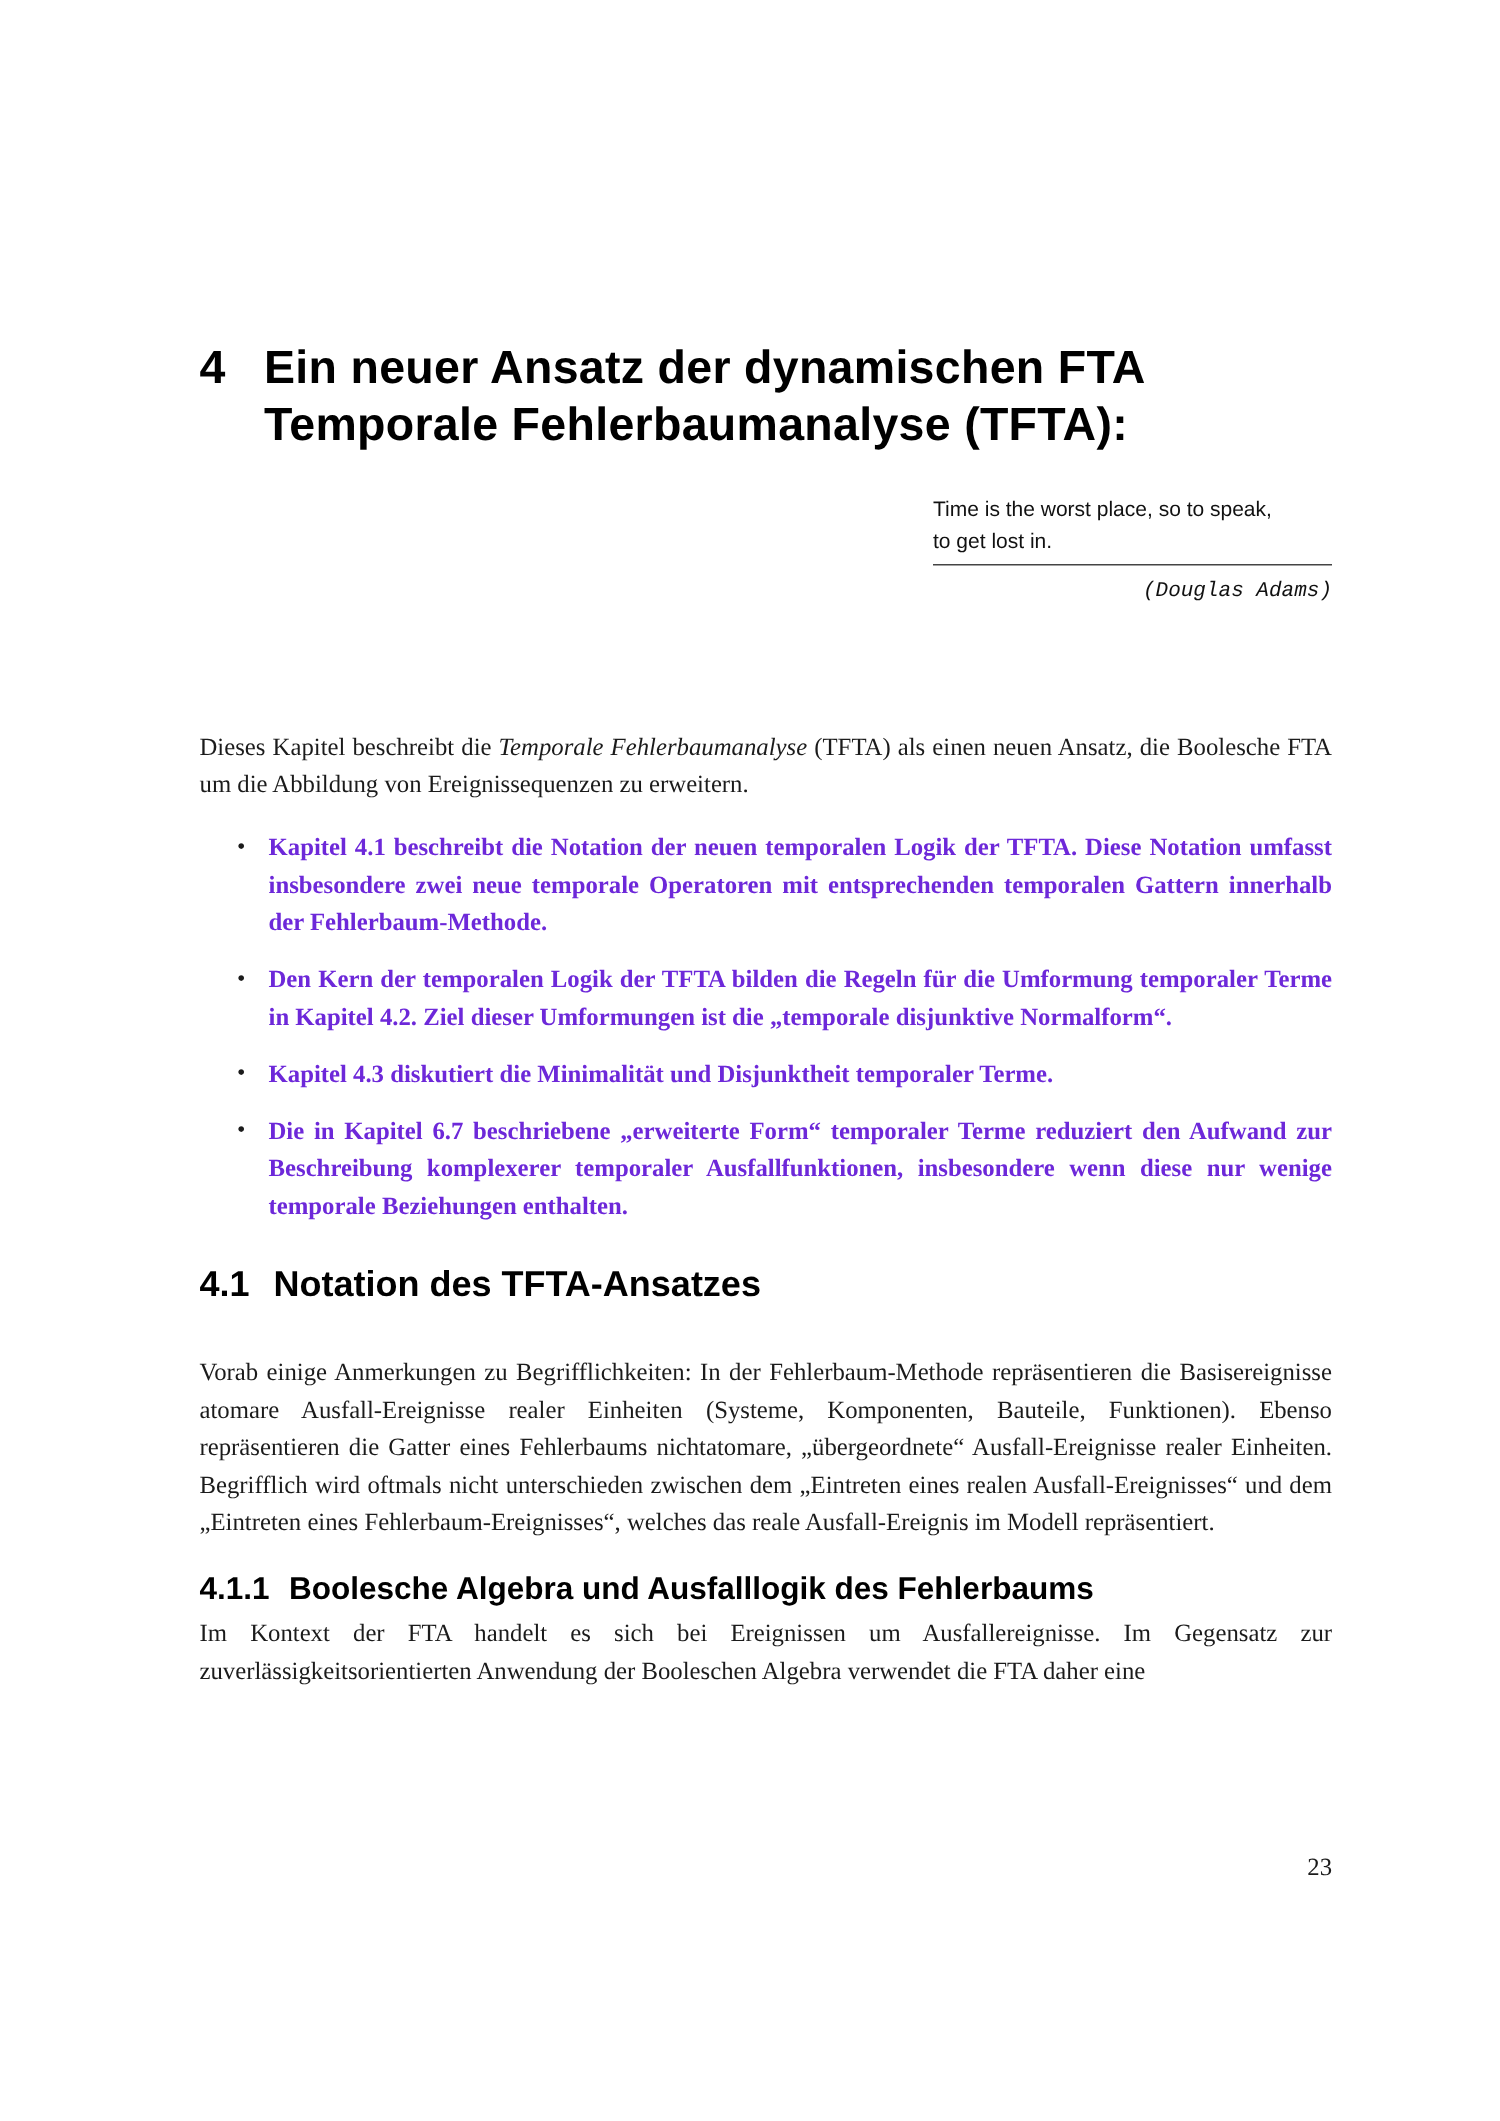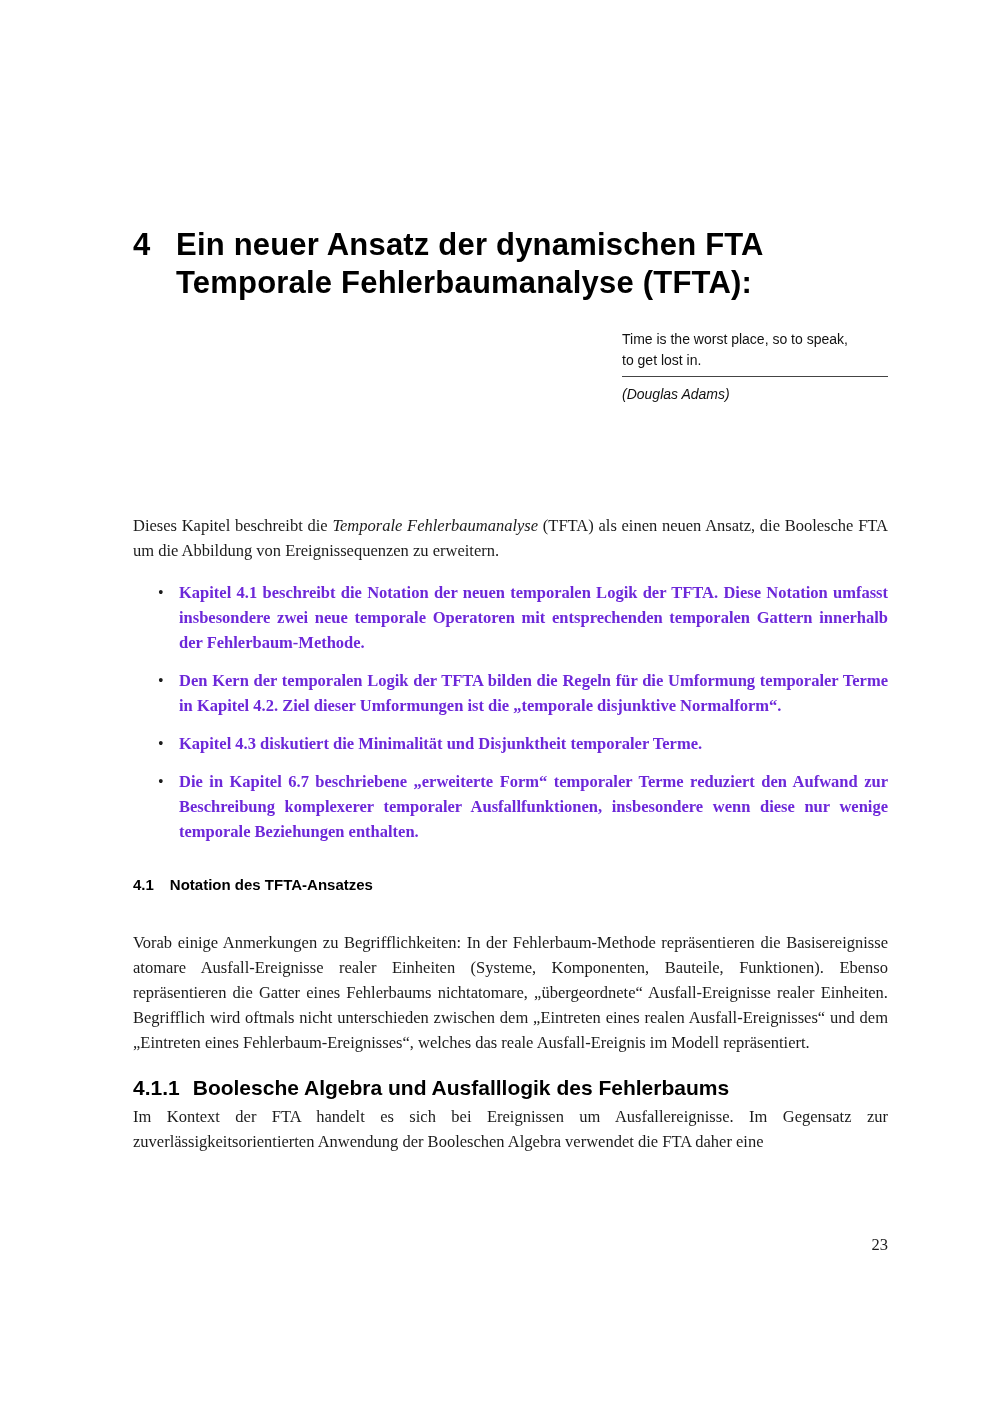--- a/index.html
+++ b/index.html
@@ -49,33 +49,34 @@
     font-size: 14px;
     line-height: 21px;
     color: #111111;
   }
   .epigraph-rule {
     border: 0;
     border-top: 1px solid #444444;
     margin: 5px 0 7px 0;
   }
   .epigraph-attribution {
-    text-align: left;
+    text-align: right;
     font-style: italic;
+    font-family: Liberation Mono, monospace;
   }
 
   
   .body-par {
     font-size: 16.5px;
     line-height: 25px;
     text-align: justify;
     color: #1b1b1b;
   }
   .intro-par {
-    margin-top: 108px;
+    margin-top: 80px;
   }
   .italic { font-style: italic; }
 
   
   .bullet-list {
     margin-top: 14px;
   }
   .bullet-item {
     display: flex;
     margin-top: 13px;
@@ -95,21 +96,21 @@
     text-align: justify;
     color: #6d28d9;
     font-weight: bold;
   }
 
   
   .section-heading {
     margin-top: 27px;
     font-family: "Liberation Sans", sans-serif;
     font-weight: bold;
-    font-size: 15px;
+    font-size: 24px;
     line-height: 28px;
     color: #000000;
   }
   .section-heading .num { margin-right: 16px; }
   .section-par {
     margin-top: 31px;
   }
 
   
   .subsection-heading {

